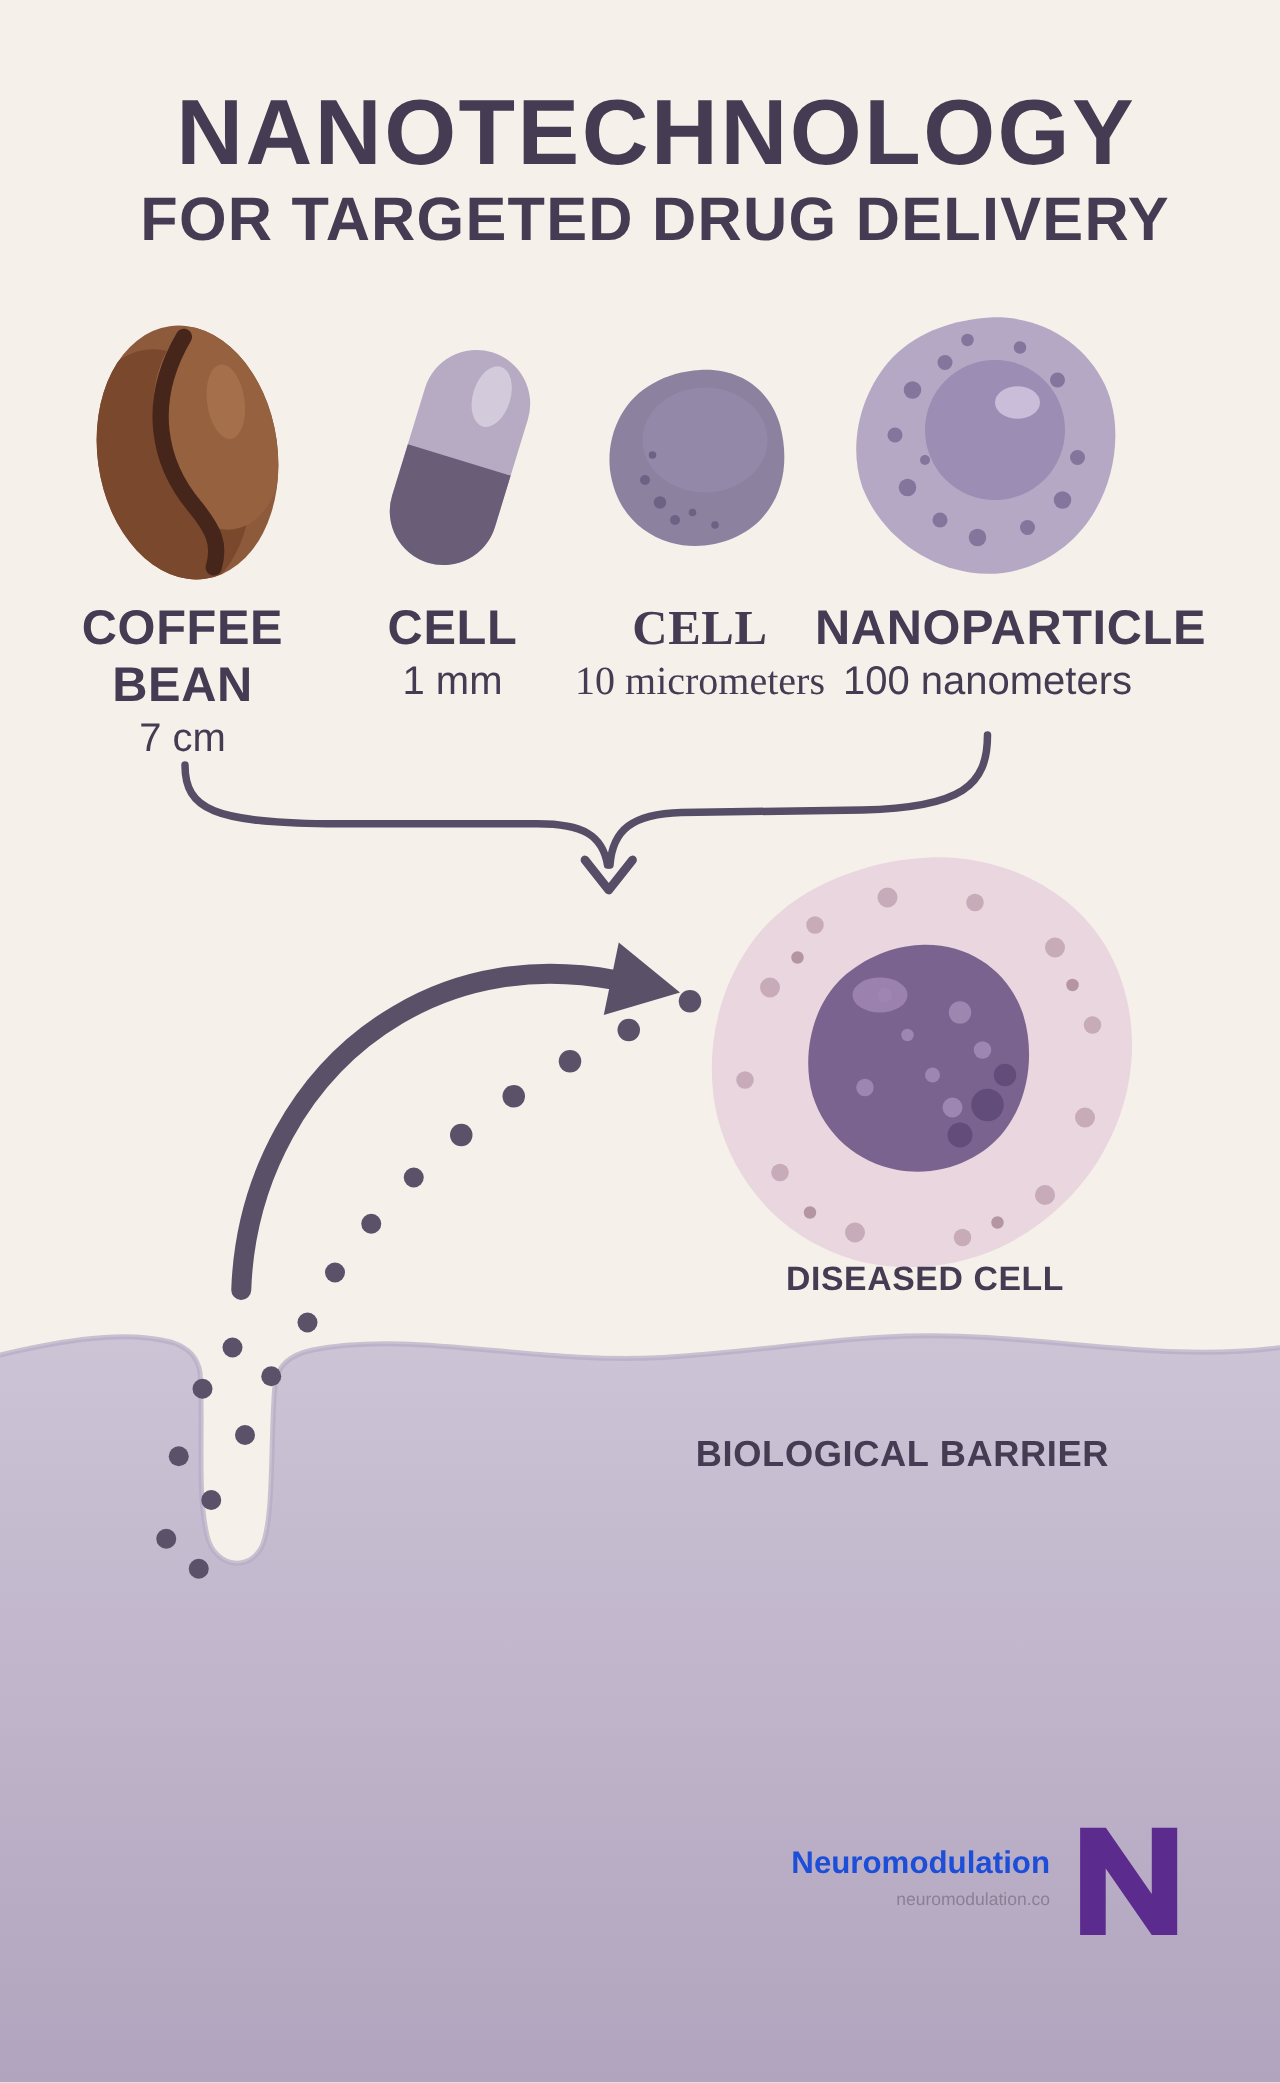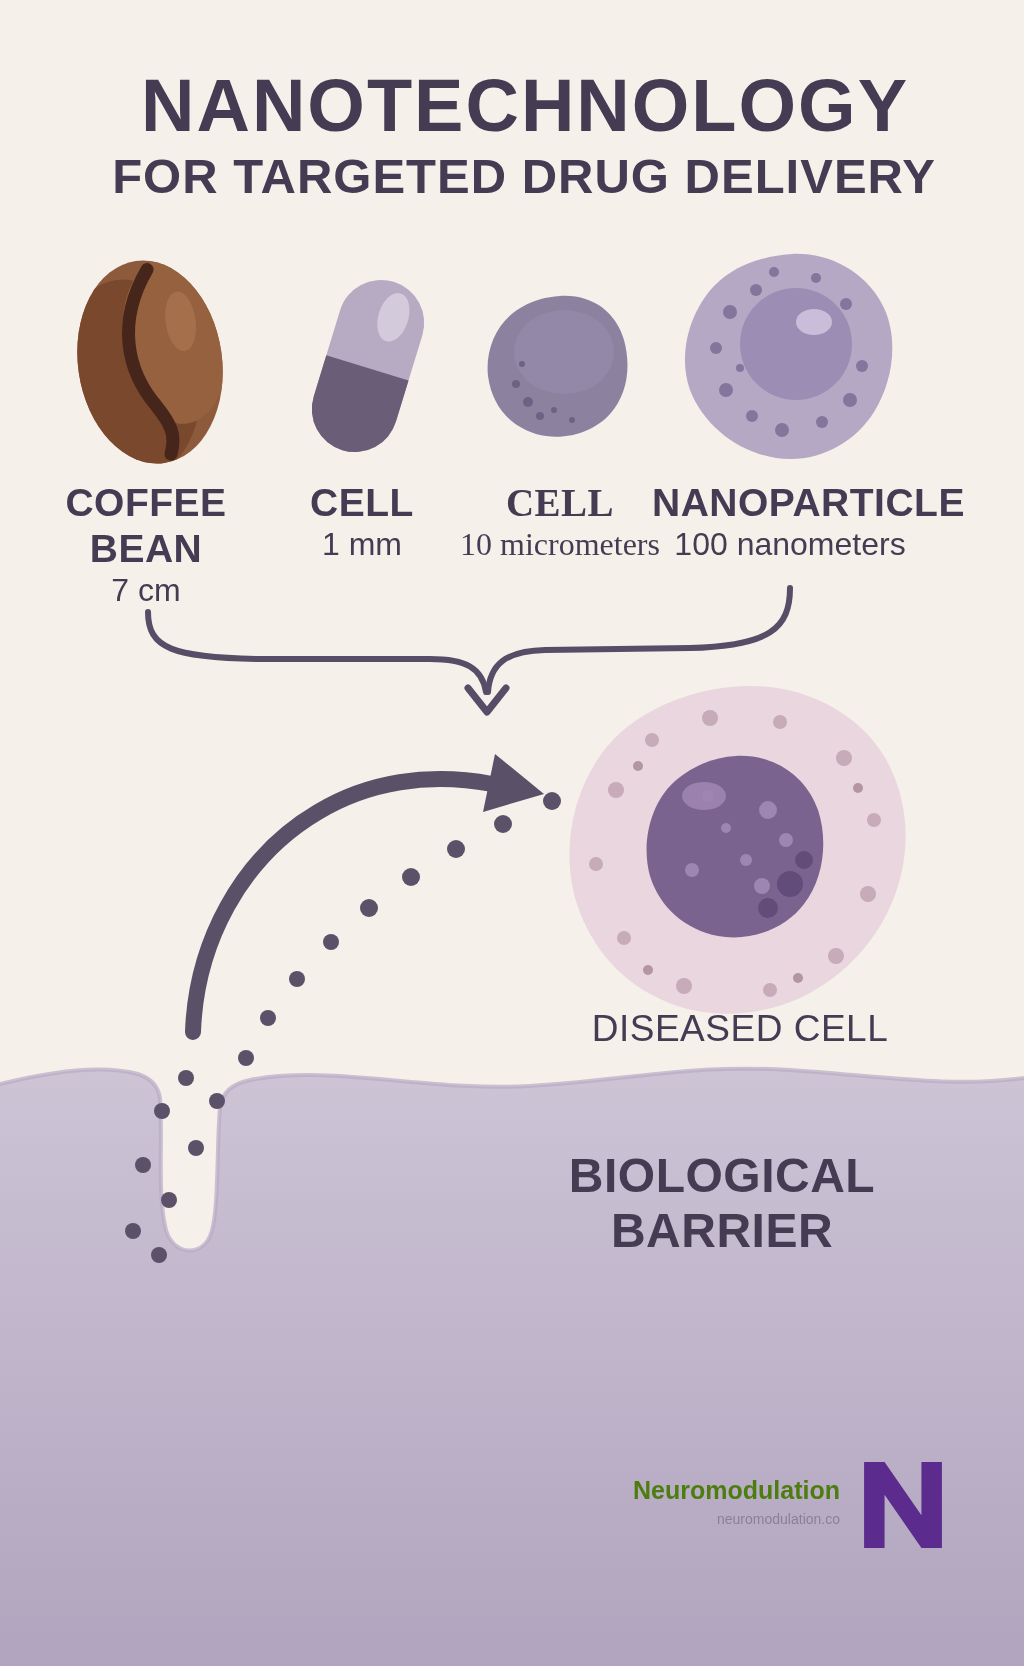--- a/index.html
+++ b/index.html
@@ -25,32 +25,32 @@
   .scale-label { position:absolute; z-index:2; text-align:center; color:var(--text_dark,#453c53); }
   .item-name { font-size:39px; font-weight:700; line-height:1.18; letter-spacing:0.5px; }
   .item-size { font-size:32px; font-weight:400; margin-top:1px; line-height:1.1; }
   .item-1 { left:58px;  top:480px; width:176px; }
   .item-2 { left:282px; top:480px; width:160px; }
   .item-3 { left:440px; top:480px; width:240px;font-family:Liberation Serif, serif; }
   .item-4 { left:652px; top:480px; width:276px; }
 
   .cell-label {
     position:absolute; top:1008px; left:540px; width:400px; z-index:2;
-    text-align:center; font-size:37px; font-weight:400; letter-spacing:0.5px;
+    text-align:center; font-size:27px; font-weight:700; letter-spacing:0.5px;
     color:var(--text_dark,#453c53);
   }
   .barrier-label {
     position:absolute; top:1148px; left:472px; width:500px; z-index:2;
-    text-align:center; font-size:48px; font-weight:700; letter-spacing:0.5px;
+    text-align:center; font-size:29px; font-weight:700; letter-spacing:0.5px;
     color:var(--text_dark,#453c53);
   }
 
   .footer-brand {
     position:absolute; top:1476px; right:184px; z-index:2;
-    font-size:25px; font-weight:700; color:#4d7c0f;
+    font-size:25px; font-weight:700; color:#1d4ed8;
   }
   .footer-url {
     position:absolute; top:1511px; right:184px; z-index:2;
     font-size:14px; font-weight:400; color:var(--footer_muted,#8a8095);
   }
   .logo { position:absolute; top:1462px; right:82px; width:78px; height:86px; z-index:2; }
   .logo-n { fill:var(--logo_purple,#5c2b8e); }
 
   .arrow-stroke { stroke:var(--arrow,#5a5068); }
   .arrow-fill   { fill:var(--arrow,#5a5068); }

